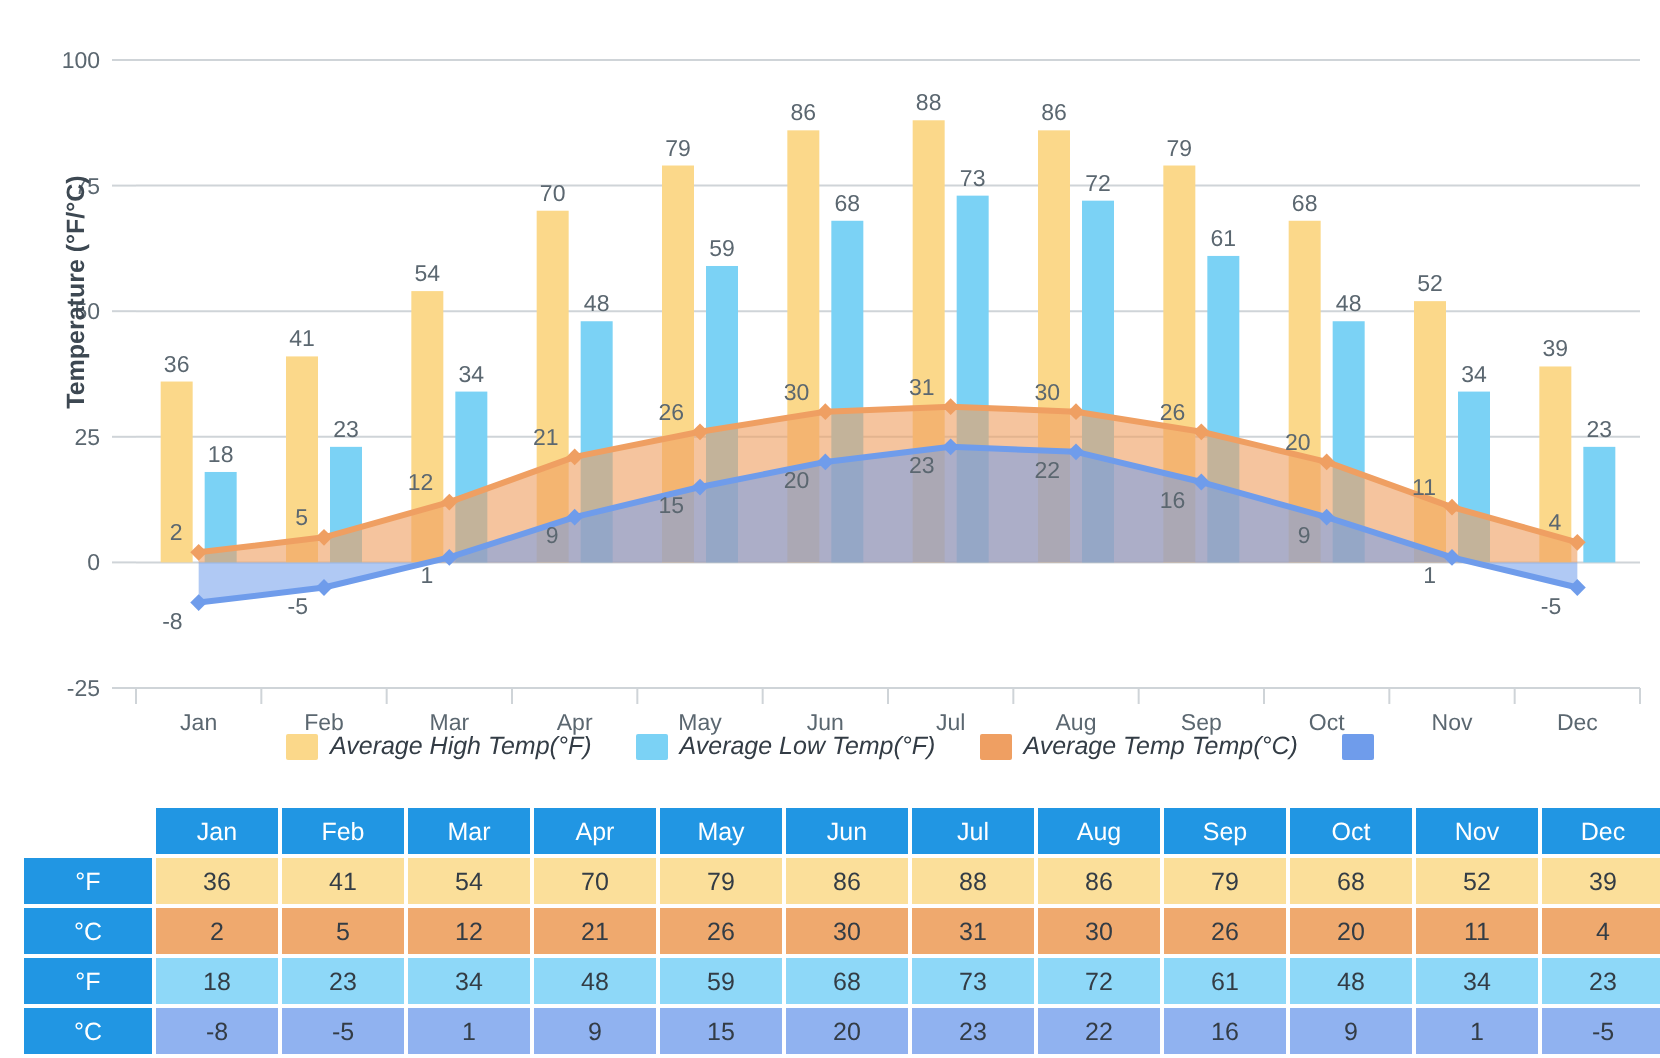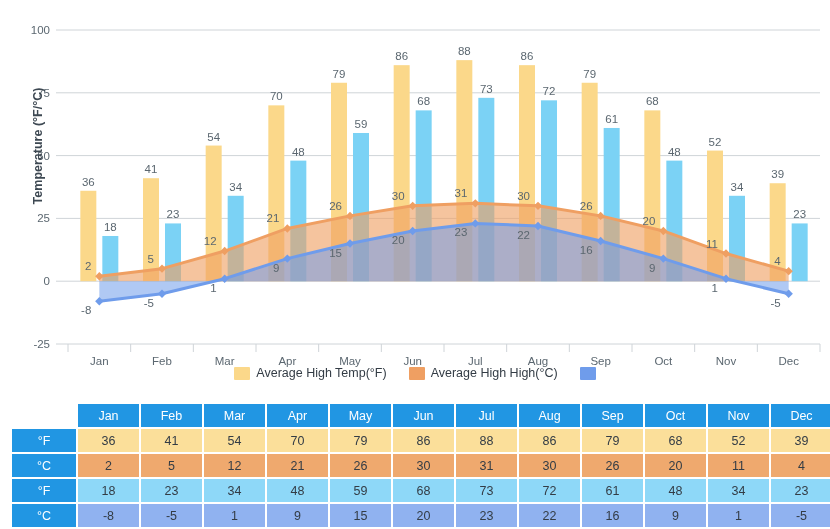--- a/index.html
+++ b/index.html
@@ -52,20 +52,21 @@
     position: absolute;
     left: 0;
     top: 366px;
     width: 830px;
     display: flex;
     justify-content: center;
     align-items: center;
     gap: 22px;
     font-size: 12.5px;
     color: #333c45;
+    font-style: italic;
   }
   .legend-item {
     display: flex;
     align-items: center;
     gap: 6px;
     white-space: nowrap;
   }
   .legend-swatch {
     width: 16px;
     height: 13px;
@@ -277,22 +278,26 @@
       </svg>
     <div class="axis-title">Temperature (°F/°C)</div>
   </div>
 
   <div id="legend">
       <div class="legend-item">
         <span class="legend-swatch" style="background: rgb(251, 216, 138);"></span>
         <span>Average High Temp(°F)</span>
       </div>
       <div class="legend-item">
+        <span class="legend-swatch" style="background: rgb(123, 210, 245);"></span>
+        <span>Average Low Temp(°F)</span>
+      </div>
+      <div class="legend-item">
         <span class="legend-swatch" style="background: rgb(239, 159, 98);"></span>
-        <span>Average High High(°C)</span>
+        <span>Average Temp Temp(°C)</span>
       </div>
       <div class="legend-item">
         <span class="legend-swatch" style="background: rgb(111, 156, 235);"></span>
       </div>
     </div>
 
   <div id="data-table-wrap">
     <table class="wx">
         <colgroup>
           <col style="width: 64px;">

